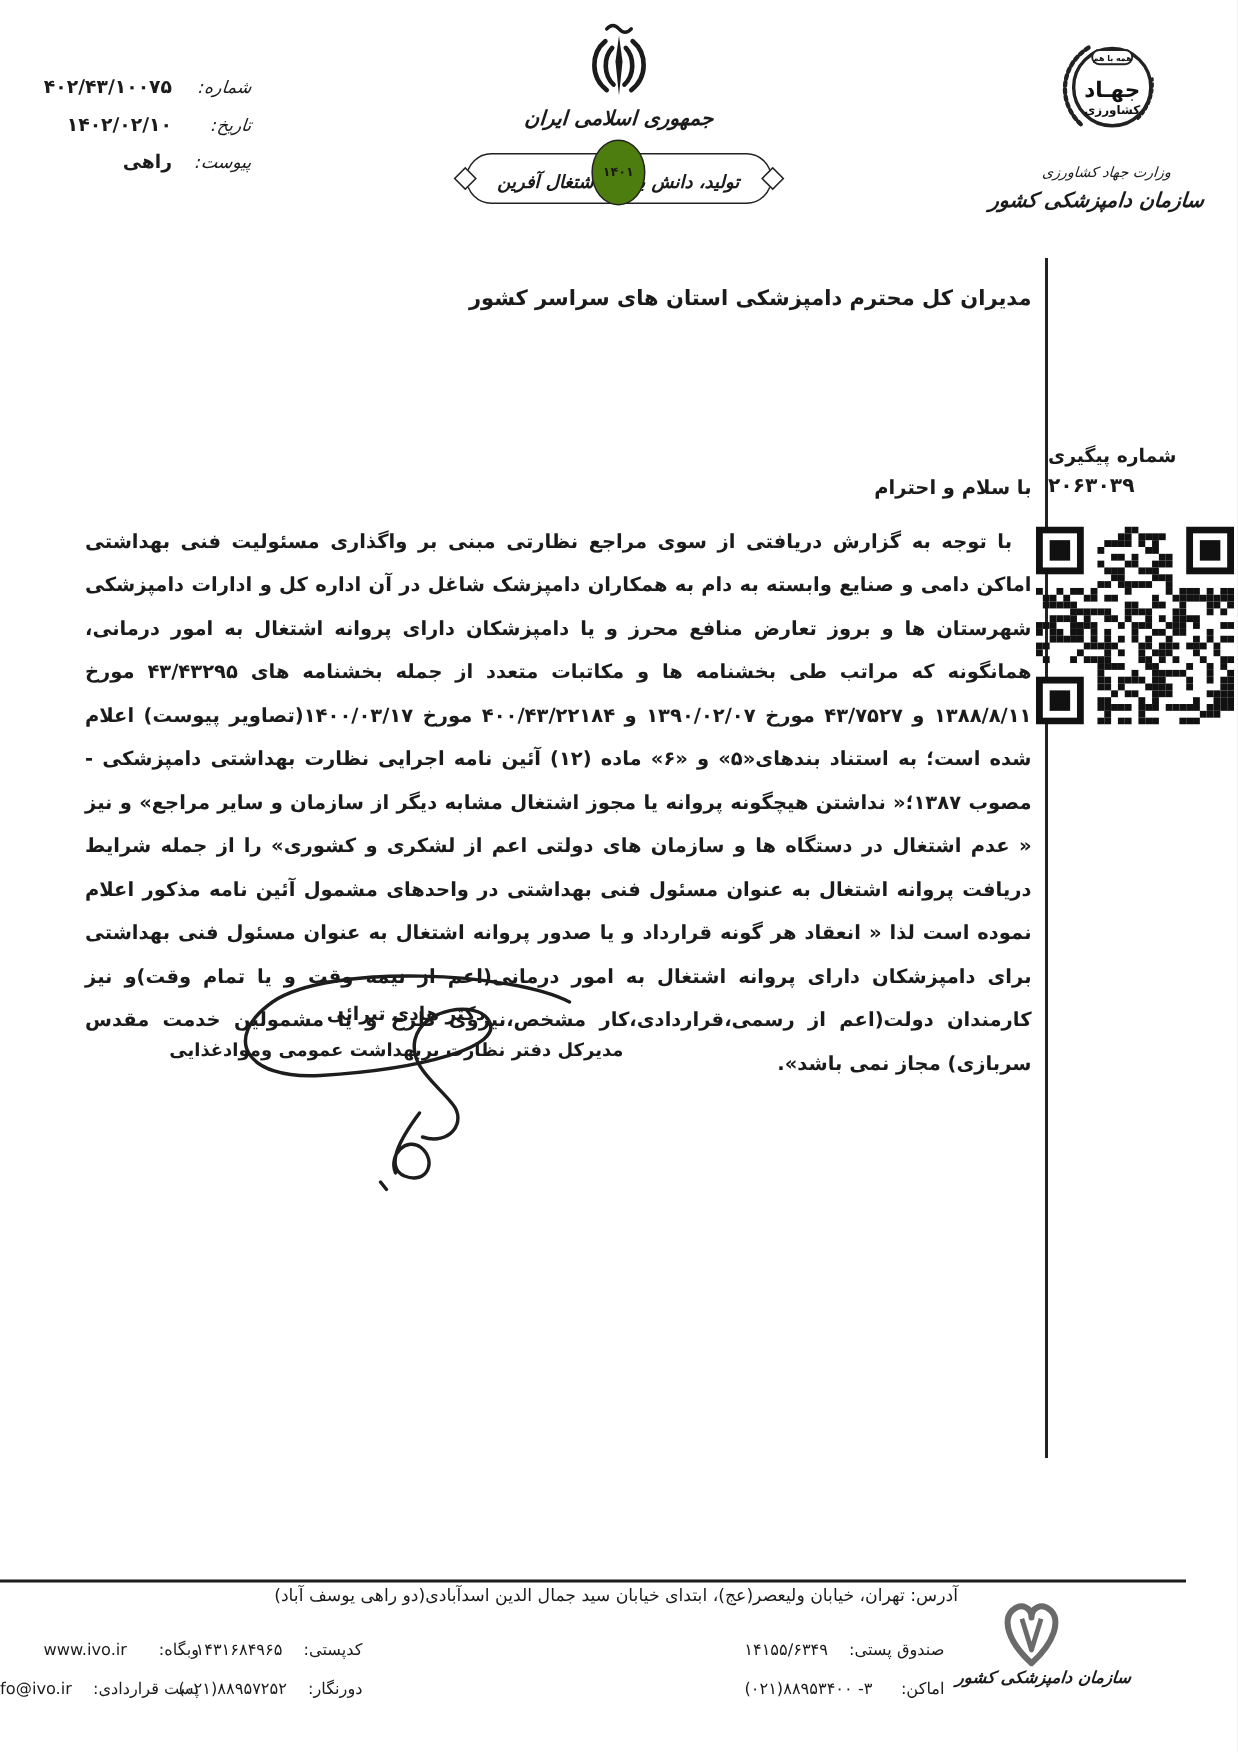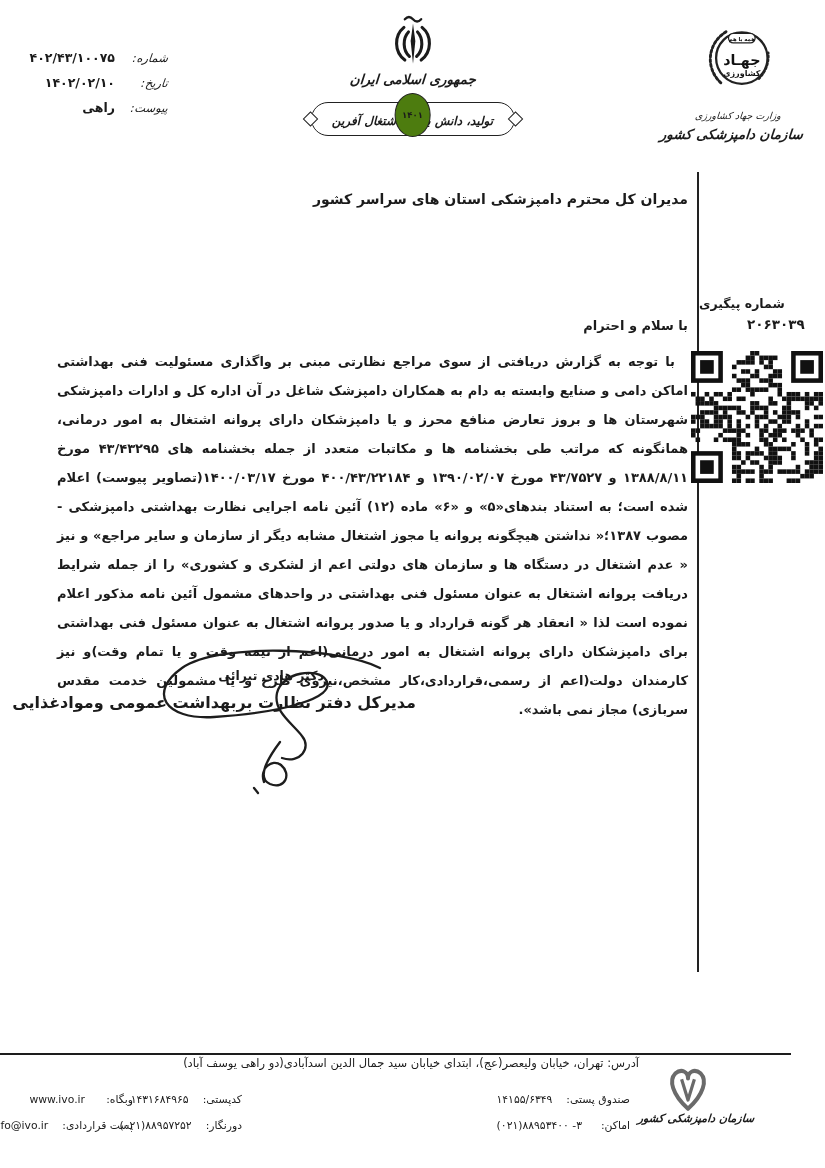--- a/index.html
+++ b/index.html
@@ -24,32 +24,32 @@
              border:1.5px solid #222;transform:translateY(-50%) rotate(45deg);}
   .cartouche::before{left:-7px;} .cartouche::after{right:-7px;}
   
   .org-block{position:absolute;right:22px;top:20px;width:130px;text-align:center;}
   .ministry{font-size:9.5px;font-style:italic;margin-top:6px;transform:skewX(-5deg);}
   .org-name{font-size:13.5px;font-weight:bold;font-style:italic;margin-top:5px;transform:skewX(-5deg);white-space:nowrap;}
   
   .vline{position:absolute;left:697px;top:172px;width:1.7px;height:800px;background:#222;}
   .tracking{position:absolute;left:699px;top:296px;width:124px;text-align:left;font-weight:bold;}
   .tracking-label{font-size:12.5px;}
-  .tracking-number{font-size:13.5px;margin-top:5px;letter-spacing:1px;direction:ltr;unicode-bidi:isolate;margin-left:48px;}
+  .tracking-number{font-size:13.5px;margin-top:5px;letter-spacing:1px;direction:ltr;unicode-bidi:isolate;}
   .qr{position:absolute;left:691px;top:351px;width:132px;height:132px;}
   
   .recipient{position:absolute;right:137px;top:191px;font-weight:bold;font-size:14px;}
   .subject{position:absolute;right:137px;top:240px;font-weight:bold;font-size:13.5px;}
   .salutation{position:absolute;right:137px;top:318px;font-weight:bold;font-size:13px;}
   .body-text{position:absolute;left:57px;top:347px;width:631px;text-align:justify;
              font-size:13px;font-weight:bold;line-height:29px;text-indent:13px;}
   
   .sig-block{position:absolute;left:126px;top:668px;width:290px;text-align:center;font-weight:bold;}
   .sig-name{font-size:12.5px;}
-  .sig-title{font-size:16px;margin-top:10px;white-space:nowrap;}
+  .sig-title{font-size:12px;margin-top:10px;white-space:nowrap;}
   .sig-scribble{position:absolute;left:128px;top:644px;pointer-events:none;}
   
   .footer-line{position:absolute;left:0;top:1053px;width:791px;height:2.2px;background:#1d1d1d;}
   .footer-address{position:absolute;right:186px;top:1056px;font-size:11.5px;}
   .footer-logo{position:absolute;left:652px;top:1064px;width:72px;text-align:center;}
   .footer-org{position:absolute;left:630px;top:1112px;width:132px;text-align:center;
               font-size:11px;font-weight:bold;font-style:italic;transform:skewX(-5deg);white-space:nowrap;}
   .fitem{position:absolute;display:flex;gap:14px;align-items:baseline;font-size:10.8px;white-space:nowrap;}
   .flabel{min-width:34px;}
   .fvalue{unicode-bidi:isolate;text-align:center;}

